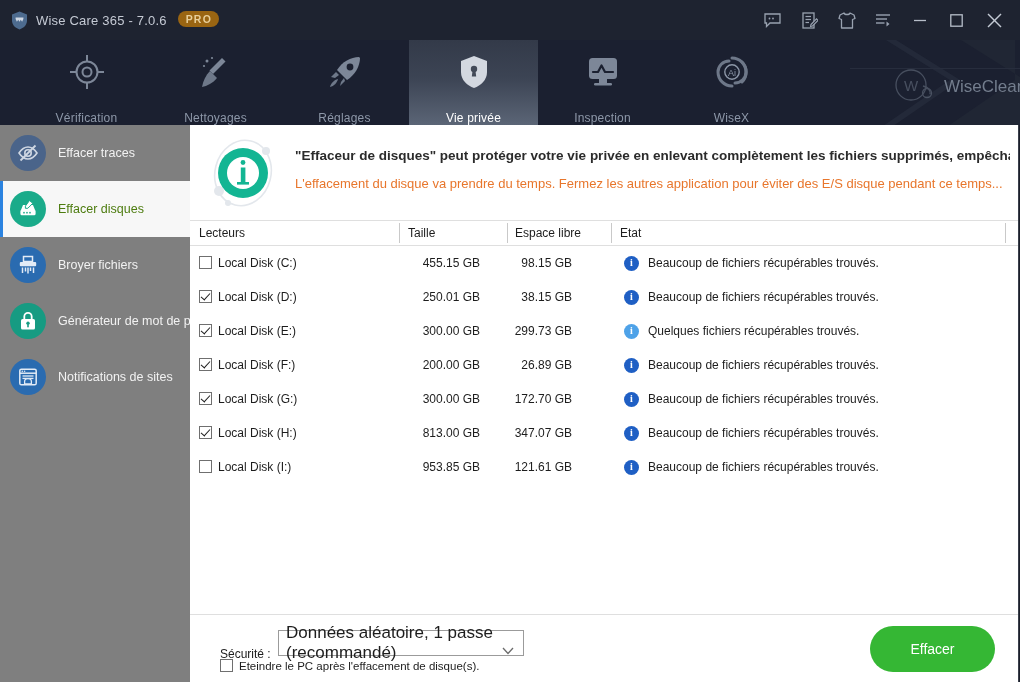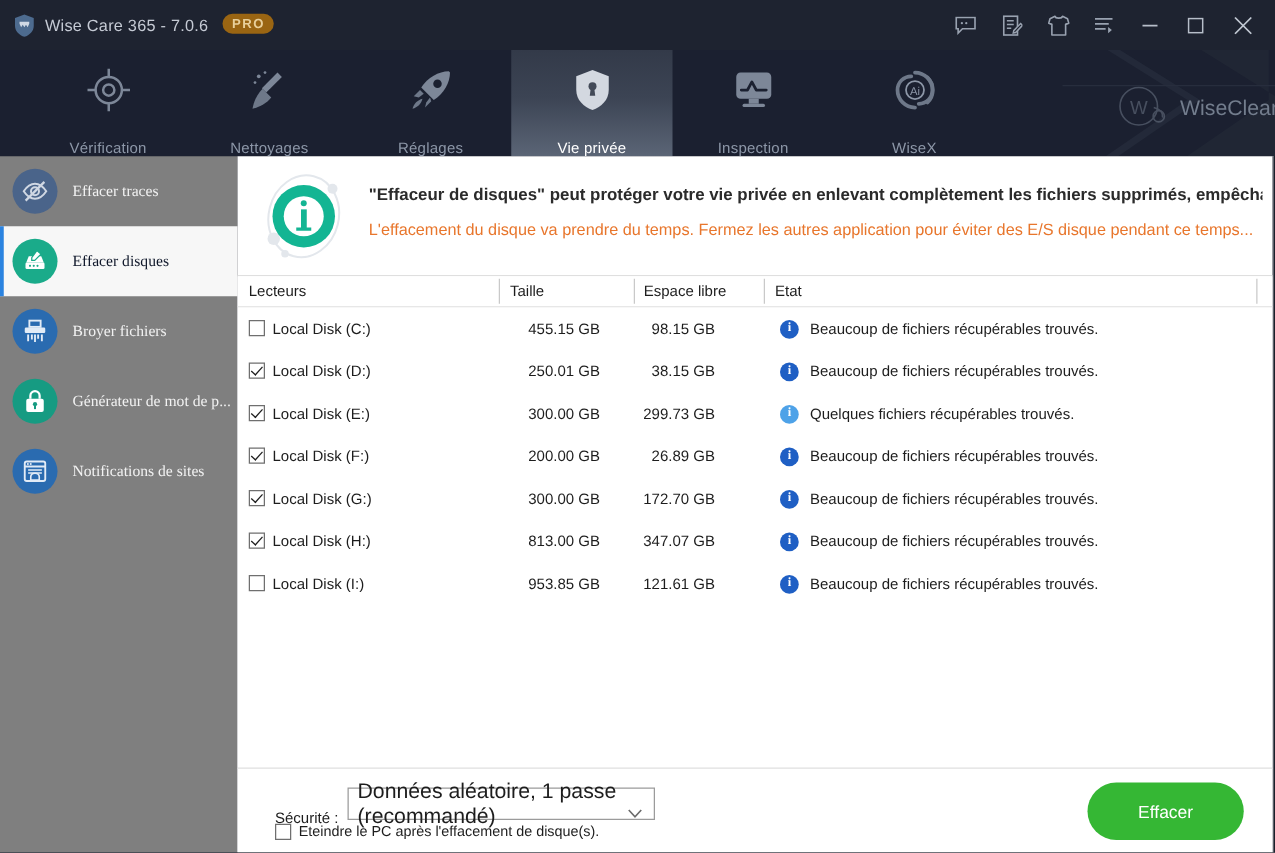--- a/index.html
+++ b/index.html
@@ -72,32 +72,32 @@
   }
   .navtab.active .nlabel { color: #ffffff; }
 
   
   #sidebar {
     position: absolute; left: 0; top: 125px; width: 190px; height: 557px;
     background: #7f7f7f;
   }
   .side-item {
     position: relative; height: 56px; display: flex; align-items: center;
-    padding-left: 10px; cursor: default; font-family: Liberation Serif, serif;
+    padding-left: 10px; cursor: default;
   }
   .side-item .sicon {
     width: 36px; height: 36px; border-radius: 50%;
     display: flex; align-items: center; justify-content: center;
     flex: 0 0 36px;
   }
   .side-item .slabel {
     margin-left: 12px; font-size: 12.5px; color: #f2f2f2; white-space: nowrap;
   }
   .side-item.active { background: #f7f7f7; }
-  .side-item.active .slabel { color: #0f172a; }
+  .side-item.active .slabel { color: #4d7c0f; }
   .side-item.active::before {
     content: ""; position: absolute; left: 0; top: 0; width: 3px; height: 100%;
     background: #2b83e0;
   }
   .sicon.c-blue  { background: #4a648a; }
   .sicon.c-blue2 { background: #2a6bb0; }
   .sicon.c-teal  { background: #1aab8a; }
   .sicon.c-green { background: #169b82; }
 
   

